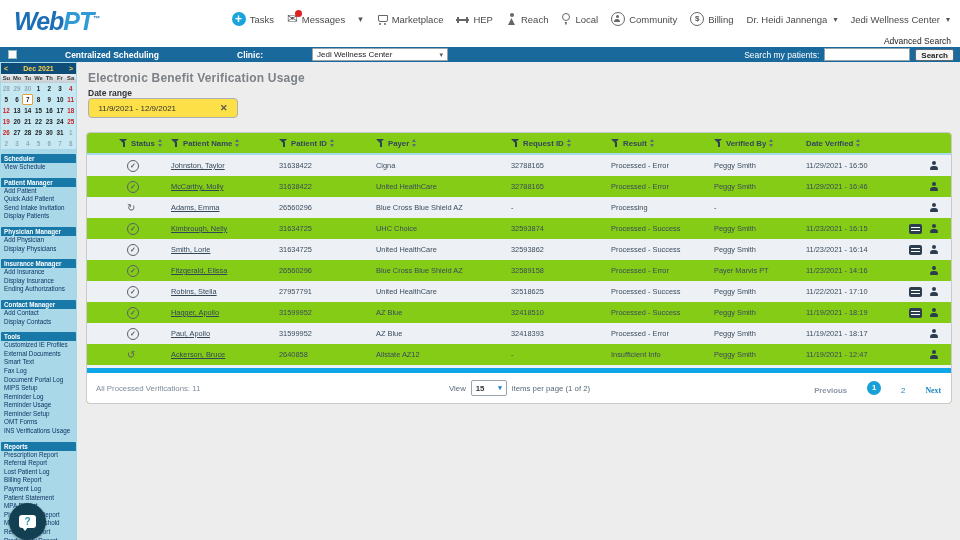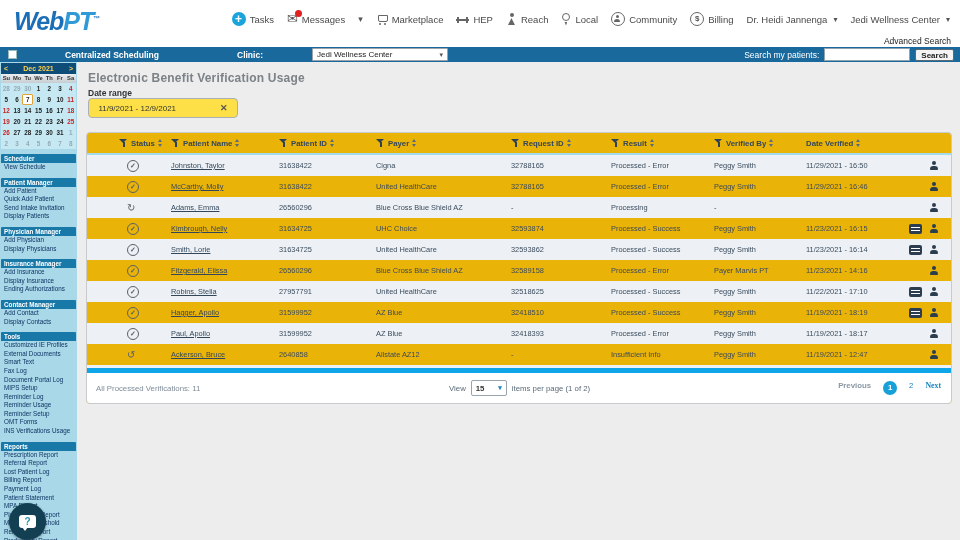--- a/index.html
+++ b/index.html
@@ -67,21 +67,21 @@
   .sb-item{font-size:6.3px;color:#0a2d5e;line-height:8.6px;padding-left:3px;cursor:pointer;white-space:nowrap;}
 
   
   .main{position:absolute;left:77px;top:62px;width:883px;height:478px;background:#ededee;}
   .page-title{position:absolute;left:11px;top:9px;font-size:12px;font-weight:bold;color:#7d8287;letter-spacing:.2px;}
   .dr-label{position:absolute;left:11px;top:26px;font-size:8.5px;font-weight:bold;color:#2f3337;}
   .dr-input{position:absolute;left:11px;top:36px;width:132px;height:18px;background:#fde047;border:1px solid #aab0b5;border-radius:4px;display:flex;align-items:center;justify-content:center;padding:0 8px;font-size:8px;color:#333;gap:44px;}
   .dr-clear{color:#555;font-size:9px;font-weight:bold;cursor:pointer;}
 
   
-  .card{position:absolute;left:9px;top:70px;width:864px;height:270px;background:#eab308;border:1px solid #c8cbcd;border-radius:4px;overflow:hidden;}
+  .card{position:absolute;left:9px;top:70px;width:864px;height:270px;background:#84cc16;border:1px solid #c8cbcd;border-radius:4px;overflow:hidden;}
   .tgrid{display:grid;grid-template-columns:84px 108px 97px 135px 100px 103px 92px 91px 1fr;align-items:center;}
   .thead{height:20px;border-bottom:2px solid #a4dbec;}
   .th{display:flex;align-items:center;gap:3px;font-size:7.8px;font-weight:bold;color:#33475b;white-space:nowrap;overflow:hidden;}
   .th:first-child{padding-left:32px;}
   .funnel{position:relative;width:9px;height:9px;flex:0 0 auto;}
   .funnel::before{content:"";position:absolute;top:0;left:0;border-left:4.5px solid transparent;border-right:4.5px solid transparent;border-top:4px solid #2e4257;}
   .funnel::after{content:"";position:absolute;top:3px;left:3.5px;width:2px;height:5px;background:#2e4257;}
   .sort{display:inline-flex;flex-direction:column;gap:1.5px;flex:0 0 auto;}
   .sort::before{content:"";border-left:2.5px solid transparent;border-right:2.5px solid transparent;border-bottom:3px solid #5a6a7a;}
   .sort::after{content:"";border-left:2.5px solid transparent;border-right:2.5px solid transparent;border-top:3px solid #5a6a7a;}
@@ -97,21 +97,21 @@
   .icon-person::before{content:"";position:absolute;left:3px;top:0;width:4px;height:4px;border-radius:50%;background:#2c3d50;}
   .icon-person::after{content:"";position:absolute;left:1px;top:5px;width:8px;height:4px;border-radius:4px 4px 1px 1px;background:#2c3d50;}
   .icon-id-card{position:relative;width:13px;height:10px;background:#2c3d50;border-radius:2px;display:inline-block;}
   .icon-id-card::after{content:"";position:absolute;left:2px;top:3px;width:9px;height:1.5px;background:#fff;box-shadow:0 3px 0 #fff;}
   .partial-row{height:7px;background:#edf1f5;overflow:hidden;}
   .tfoot{position:absolute;left:0;right:0;bottom:0;height:30px;border-top:5px solid #0ea5e9;background:#fff;display:flex;align-items:center;}
   .tf-summary{margin-left:9px;font-size:7.8px;color:#7f8c98;}
   .tf-view{position:absolute;left:362px;display:flex;align-items:center;gap:5px;font-size:7.8px;color:#5a6a78;}
   .view-select{width:26px;height:14px;border:1px solid #9aa4ac;border-radius:2px;background:#fff;display:flex;align-items:center;justify-content:space-between;padding:0 4px;color:#333;font-weight:bold;}
   .view-select .caret{font-size:7px;color:#1a85c2;}
-  .tf-pager{margin-left:auto;margin-right:10px;display:flex;align-items:flex-start;gap:12px;font-size:7.8px;}
+  .tf-pager{margin-left:auto;margin-right:10px;display:flex;align-items:flex-end;gap:20px;font-size:7.8px;}
   .pg-prev{color:#8a97a4;font-weight:bold;cursor:pointer;}
   .pg-num{color:#1a85c2;cursor:pointer;}
   .pg-num.active{width:14px;height:14px;border-radius:50%;background:#18a0d8;color:#fff;text-align:center;line-height:14px;font-weight:bold;}
   .pg-next{color:#1a85c2;font-weight:bold;cursor:pointer;font-family:Liberation Serif, serif;}
 
   
   .help-fab{position:absolute;left:9px;top:503px;width:37px;height:37px;border-radius:50%;background:#123f52;z-index:50;display:flex;align-items:center;justify-content:center;box-shadow:0 1px 3px rgba(0,0,0,.4);cursor:pointer;}
   .help-bubble{position:relative;width:17px;height:13px;background:#fff;border-radius:3px;}
   .help-bubble::after{content:"";position:absolute;left:3px;bottom:-3px;border-left:3px solid transparent;border-right:3px solid transparent;border-top:4px solid #fff;}
   .help-q{position:absolute;left:0;top:0;width:17px;height:13px;text-align:center;font-size:10px;line-height:13px;font-weight:bold;color:#2a93af;}

